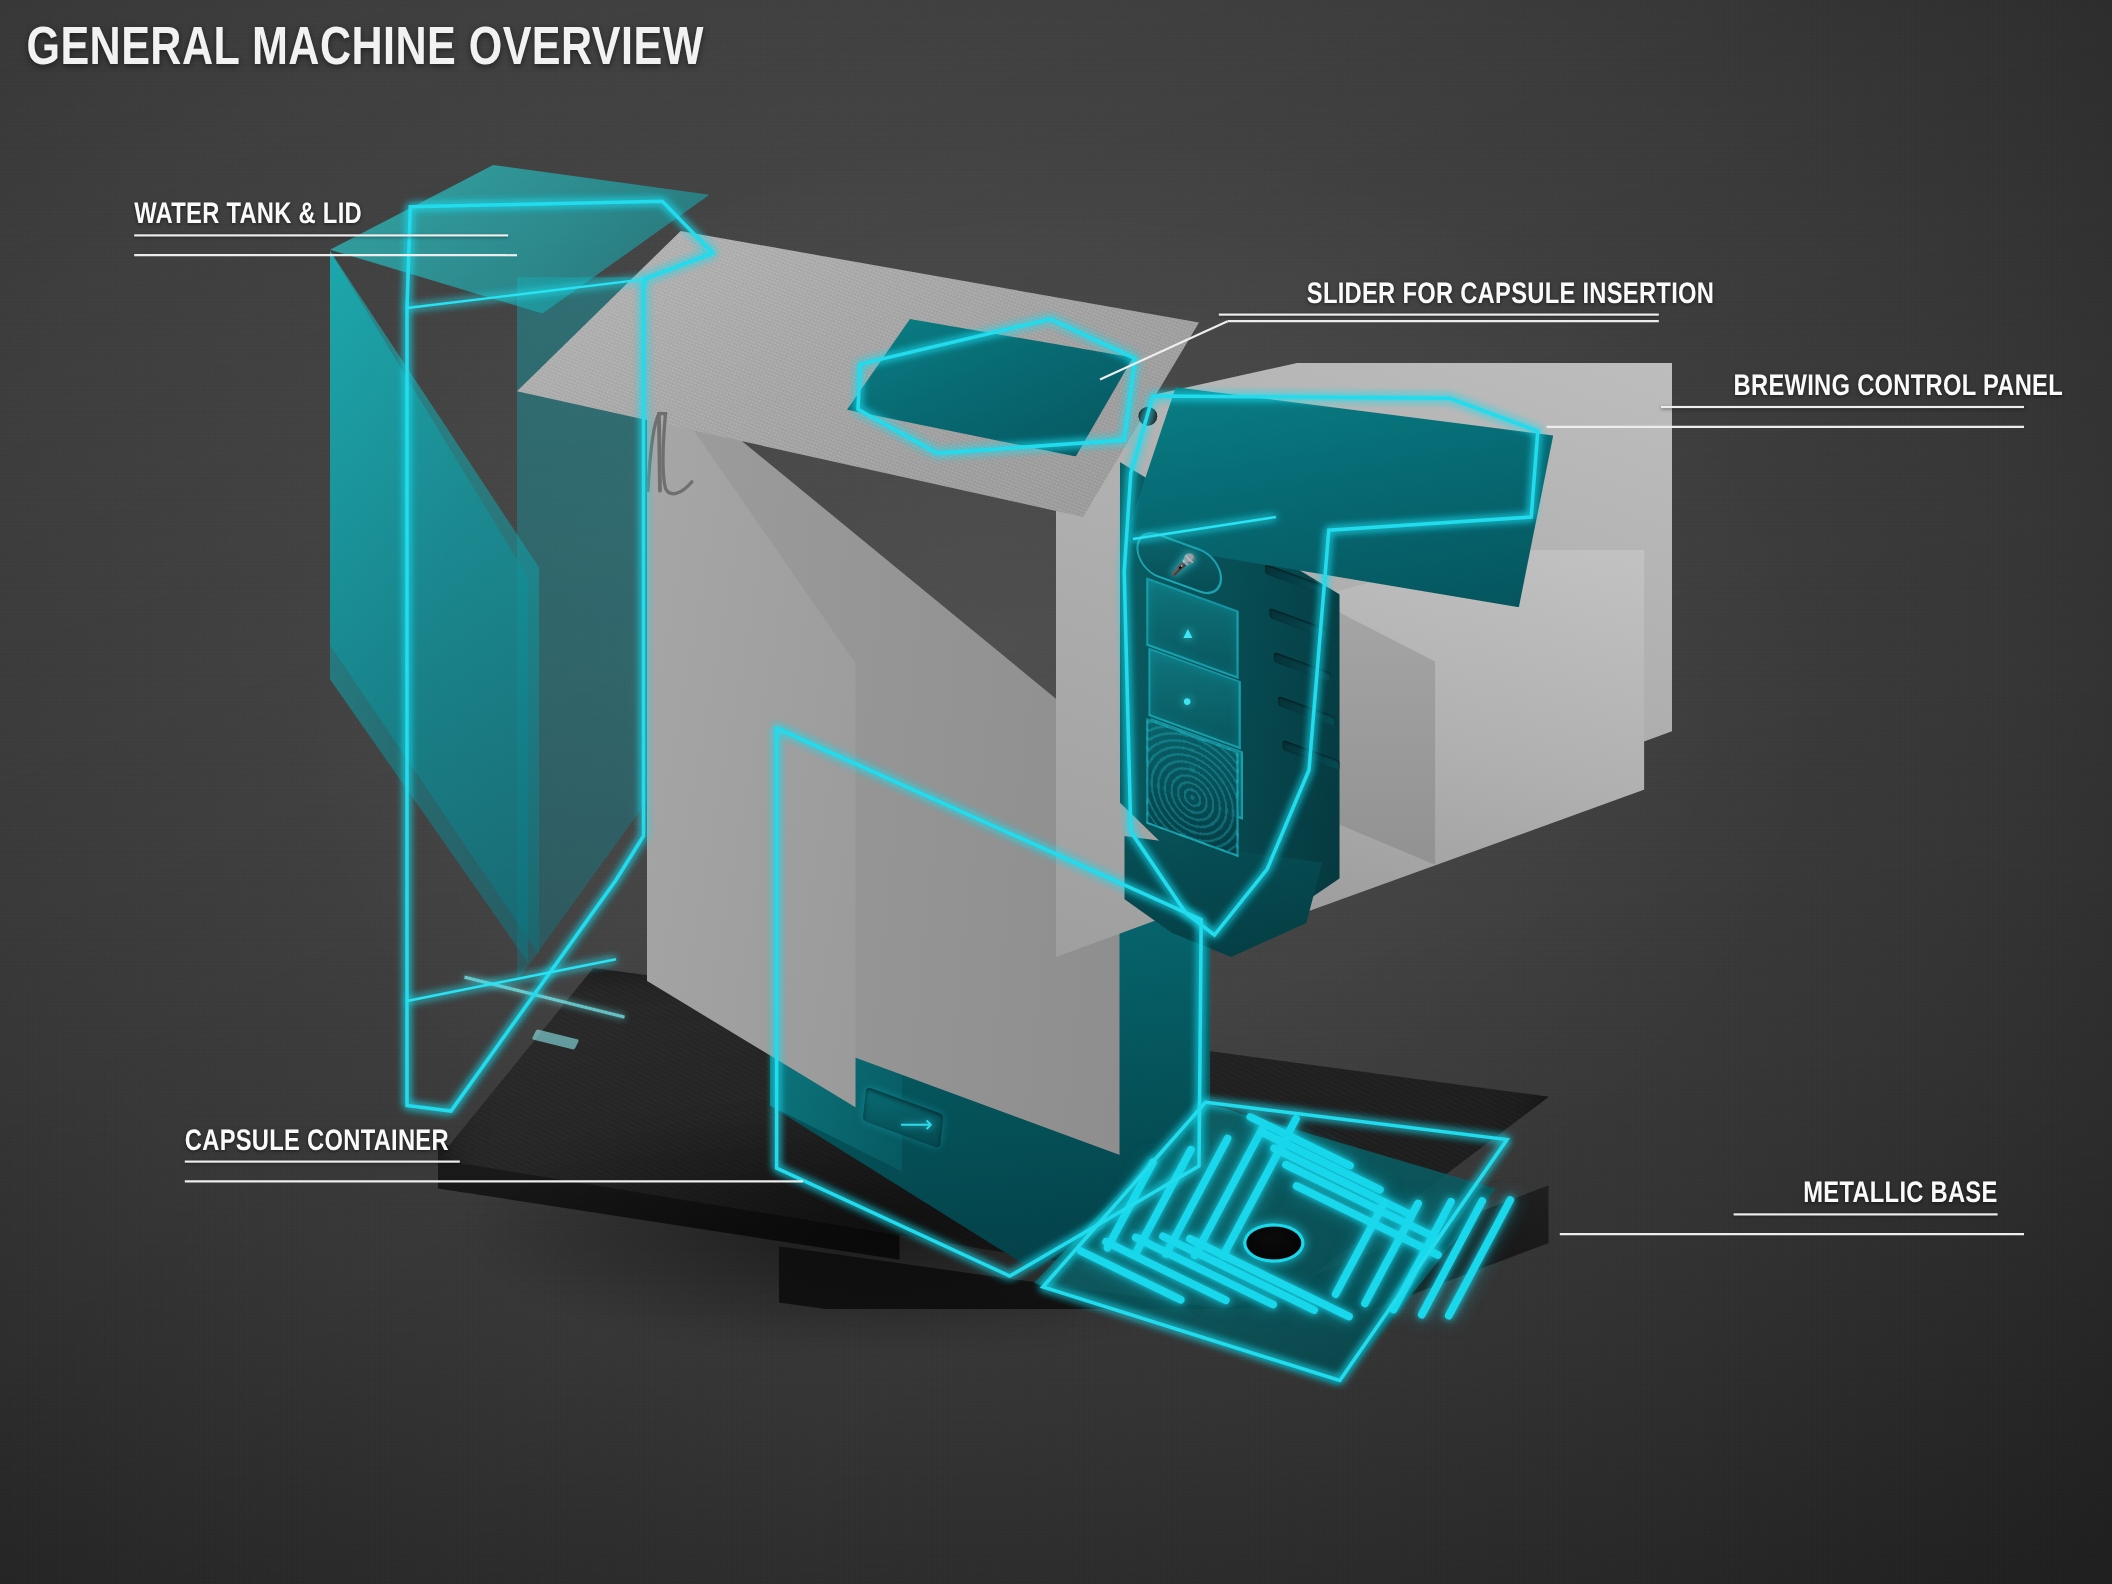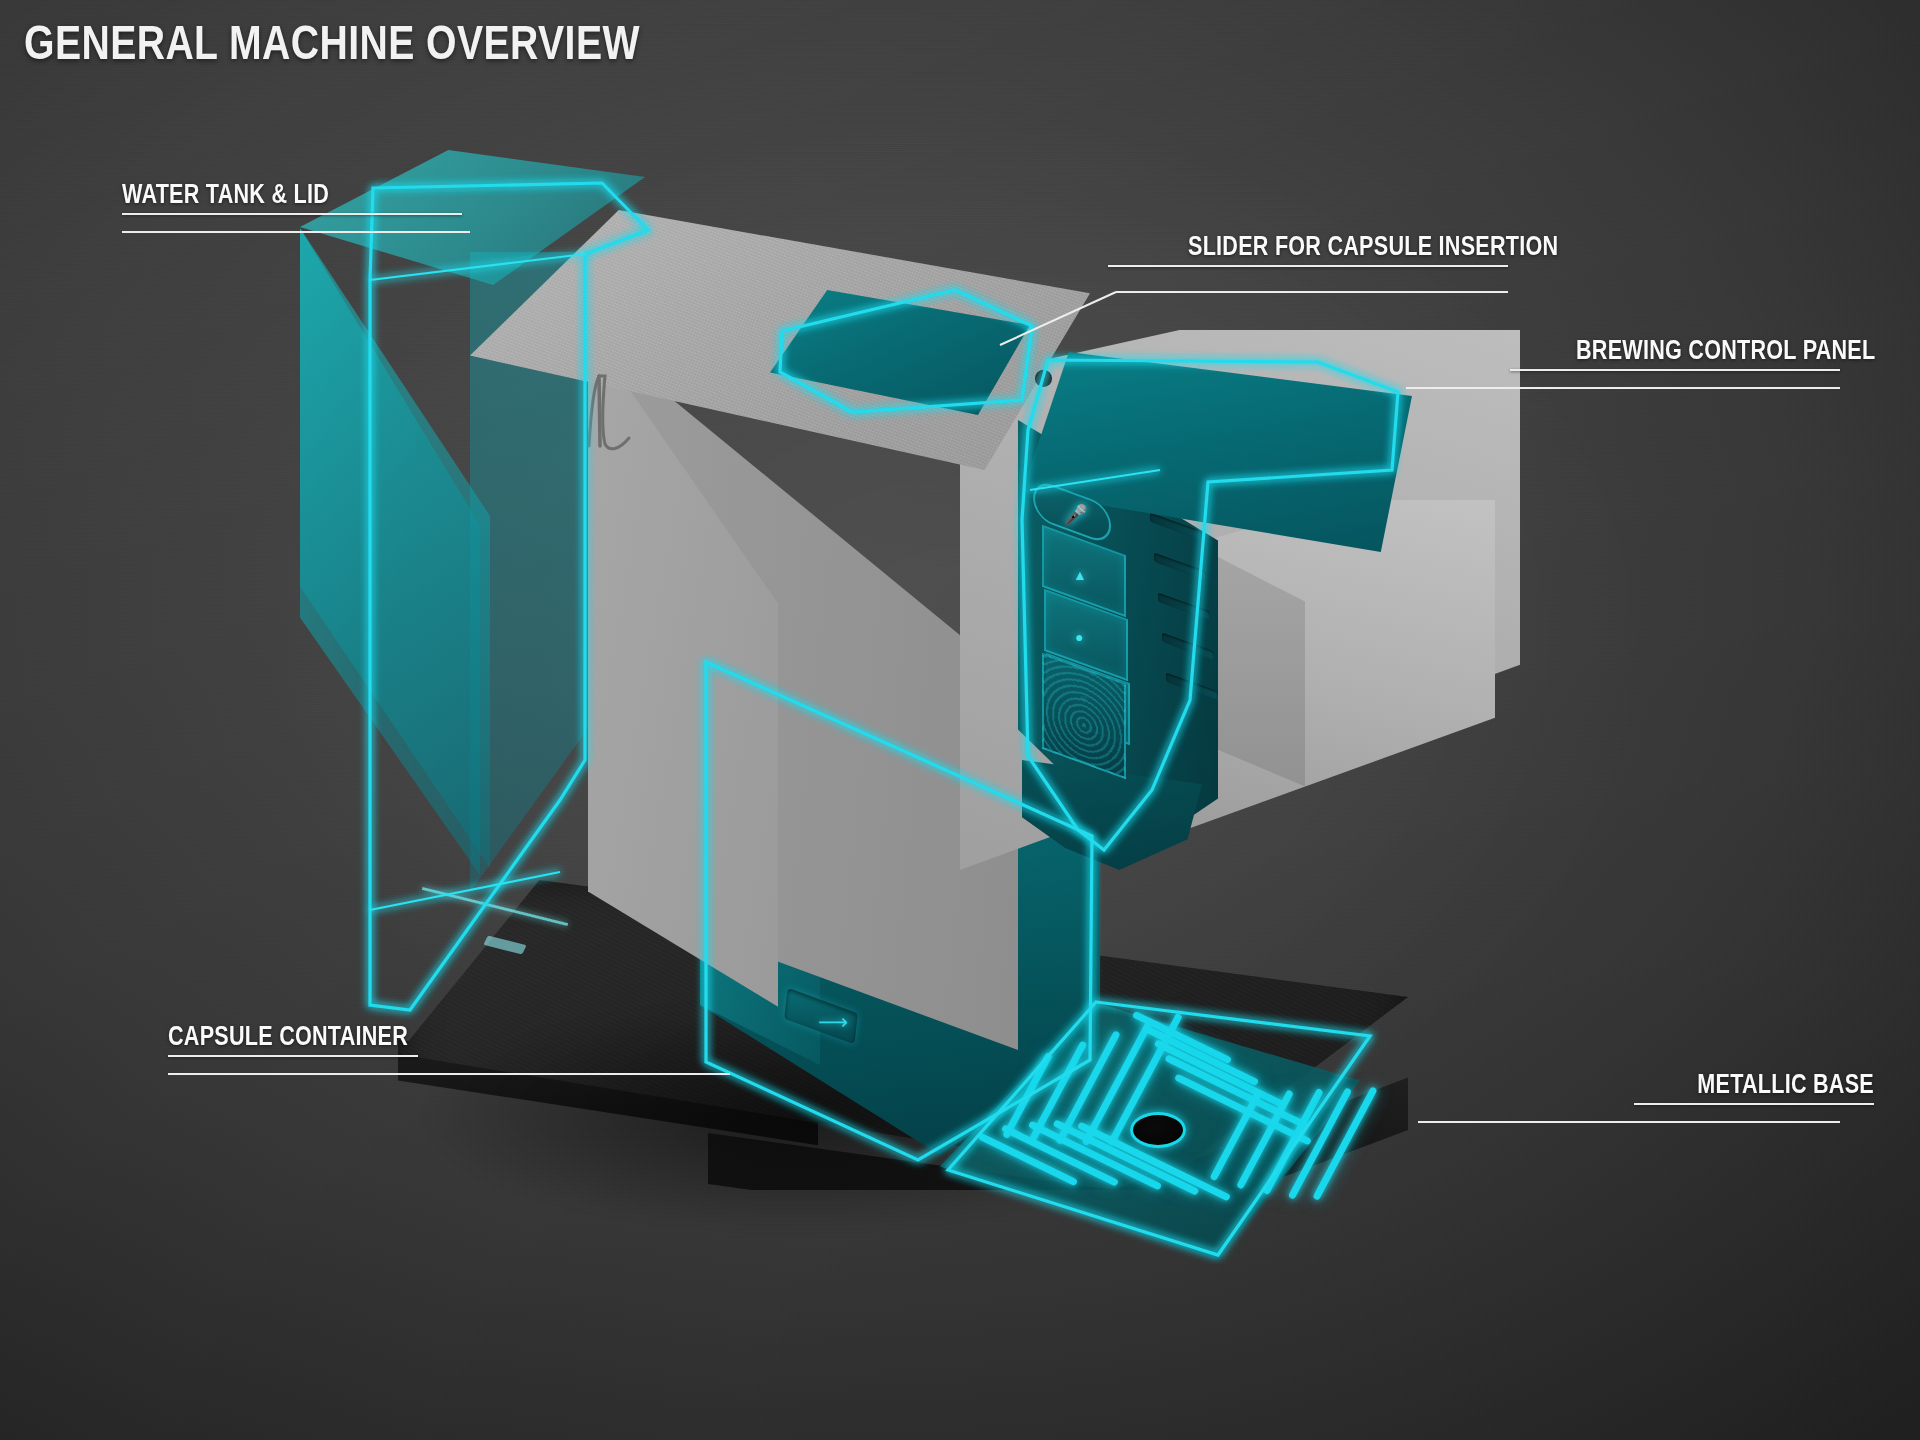--- a/index.html
+++ b/index.html
@@ -446,31 +446,31 @@
   <line x1="168" y1="1074" x2="730" y2="1074" stroke="#ededed" stroke-width="2"></line>
 
   <line x1="1418" y1="1122" x2="1840" y2="1122" stroke="#ededed" stroke-width="2"></line>
 </svg>
 
 <div class="callout align-left" style="left:122px; top:180px; width:340px;">
   <div class="c-text">WATER TANK &amp; LID</div>
   <div class="c-rule" style="width:340px;"></div>
 </div>
 
-<div class="callout align-right" style="left:1108px; top:232px; width:400px;">
+<div class="callout align-right" style="left:1108px; top:252px; width:400px;">
   <div class="c-text">SLIDER FOR CAPSULE INSERTION</div>
   <div class="c-rule" style="width:400px;"></div>
 </div>
 
 <div class="callout align-right" style="left:1510px; top:336px; width:330px;">
   <div class="c-text">BREWING CONTROL PANEL</div>
   <div class="c-rule" style="width:330px;"></div>
 </div>
 
 <div class="callout align-left" style="left:168px; top:1022px; width:250px;">
   <div class="c-text">CAPSULE CONTAINER</div>
   <div class="c-rule" style="width:250px;"></div>
 </div>
 
-<div class="callout align-right" style="left:1634px; top:1070px; width:240px;">
+<div class="callout align-right" style="left:1576px; top:1070px; width:240px;">
   <div class="c-text">METALLIC BASE</div>
   <div class="c-rule" style="width:240px;"></div>
 </div>
 
 </body></html>

